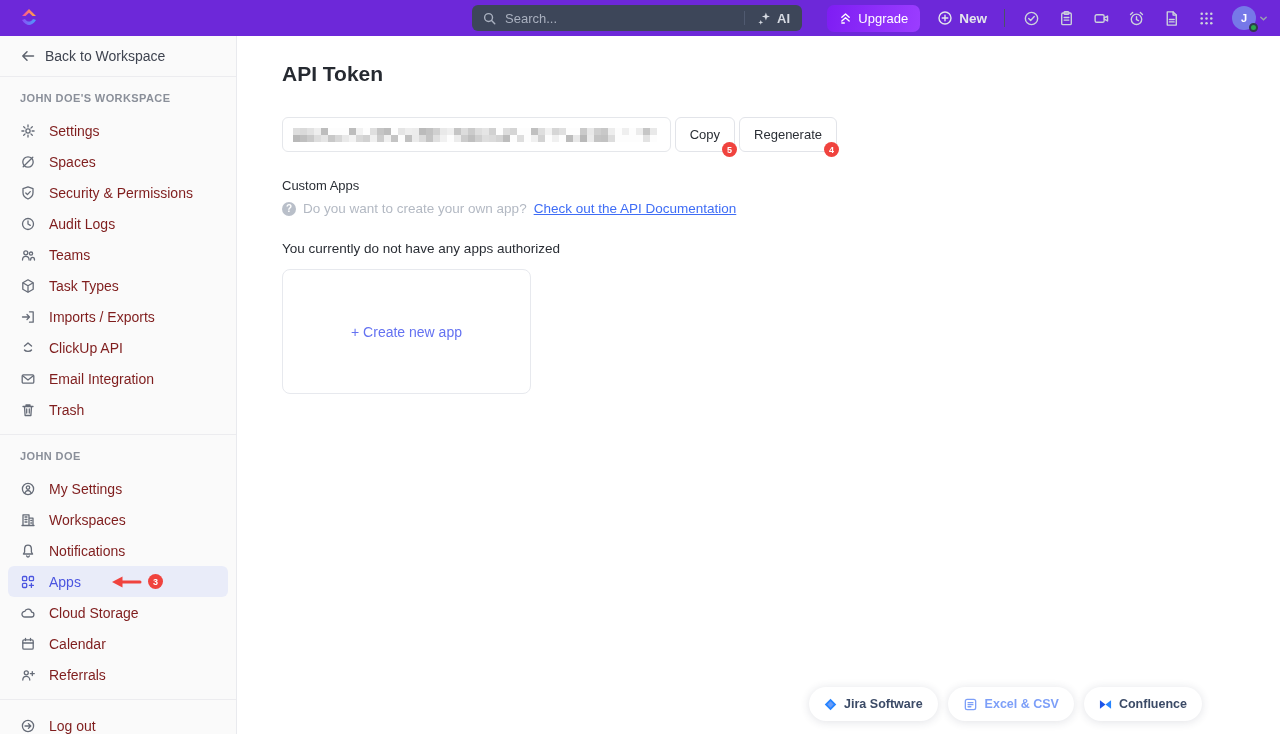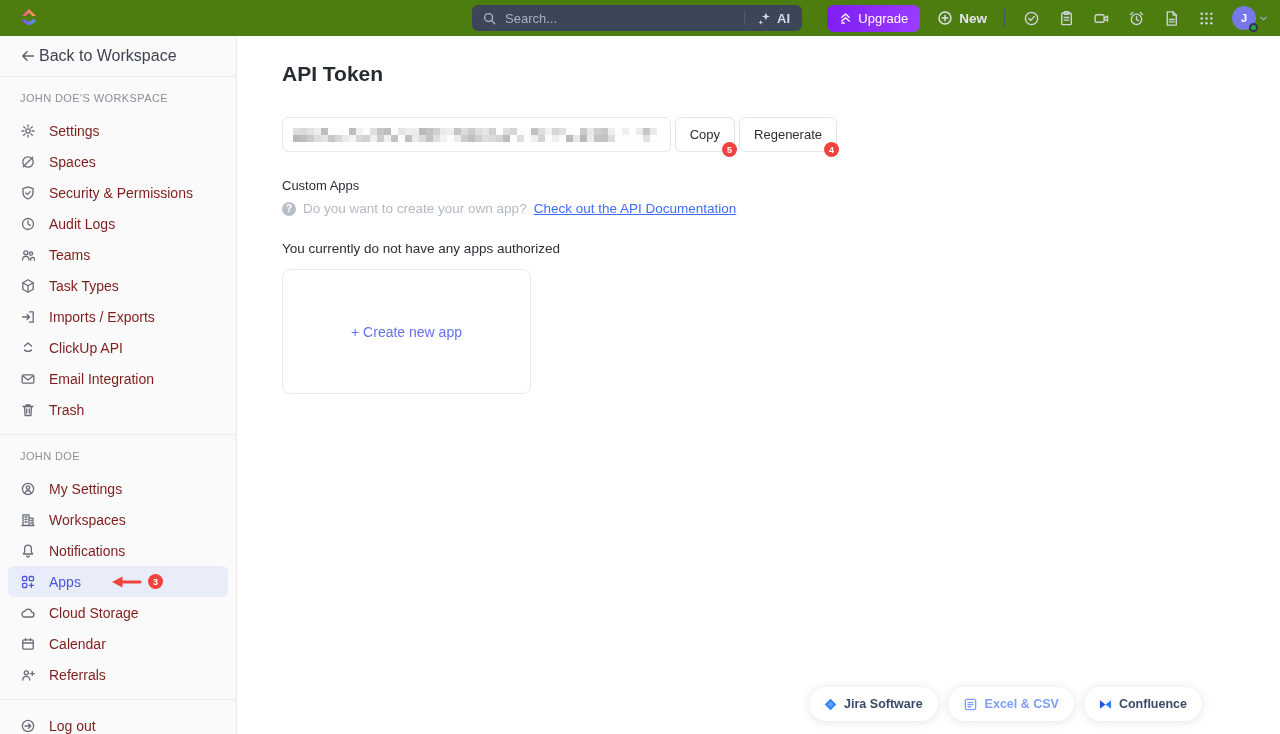--- a/index.html
+++ b/index.html
@@ -1,38 +1,38 @@
 <!DOCTYPE html>
 <html><head>
 <meta charset="utf-8">
 <style>
   * { margin:0; padding:0; box-sizing:border-box; }
   html,body { width:1280px; height:734px; overflow:hidden; font-family:"Liberation Sans", sans-serif; background:#fff; }
 
   
-  .topbar { position:fixed; top:0; left:0; right:0; height:36px; background:#4d7c0f; display:flex; align-items:center; padding:16px 12px; z-index:50; }
+  .topbar { position:fixed; top:0; left:0; right:0; height:36px; background:#6d28d9; display:flex; align-items:center; padding:16px 12px; z-index:50; }
   .logo { width:26px; height:26px; margin-left:4px; display:flex; align-items:center; justify-content:center; cursor:pointer; }
   .topbar-center { position:absolute; left:472px; width:330px; height:26px; top:5px; }
   .searchpill { display:flex; align-items:center; height:26px; background:#3d4659; border-radius:6px; padding:0 0 0 10px; color:#a9b0bf; }
   .searchpill input { flex:1; background:transparent; border:none; outline:none; color:#c9cedb; font-size:13px; margin-left:8px; font-family:"Liberation Sans",sans-serif; }
   .searchpill input::placeholder { color:#a9b0bf; }
   .ai-seg { display:flex; align-items:center; gap:5px; padding:0 12px; height:14px; border-left:1px solid #505a70; color:#d6dae2; font-size:13px; font-weight:600; cursor:pointer; }
   .topbar-right { margin-left:auto; display:flex; align-items:center; gap:17px; }
   .btn-upgrade { display:flex; align-items:center; gap:6px; height:27px; padding:0 12px; border-radius:7px; background:linear-gradient(100deg,#7e1df3,#9b3dff); color:#fff; font-size:13px; font-weight:400; border:none; cursor:pointer; }
   .btn-new { display:flex; align-items:center; gap:6px; color:#e3e6ec; font-size:13.5px; font-weight:600; cursor:pointer; background:none; border:none; }
   .tb-divider { width:1px; height:18px; background:#4a5368; }
   .tb-icon { width:18px; height:18px; color:#ccd2dc; cursor:pointer; display:flex; align-items:center; justify-content:center; }
   .avatar-wrap { display:flex; align-items:center; gap:3px; cursor:pointer; }
   .avatar { position:relative; width:24px; height:24px; border-radius:50%; background:#7678e8; color:#fff; font-size:11px; font-weight:700; display:flex; align-items:center; justify-content:center; }
   .status-dot { position:absolute; right:-2px; bottom:-2px; width:9px; height:9px; border-radius:50%; background:#2aa84c; border:2px solid #2f394e; }
 
   
   .sidebar { position:fixed; top:36px; left:0; bottom:0; width:237px; background:#fafafa; border-right:1px solid #e9eaee; display:flex; flex-direction:column; }
-  .back-row { display:flex; align-items:center; gap:3px; height:41px; padding:0 20px; border-bottom:1px solid #ececef; color:#3f4450; font-size:16px; cursor:pointer; flex:none; }
-  .section-label { margin:15px 20px 11px; font-size:11px; font-weight:400; letter-spacing:.4px; color:#8a8f99; }
+  .back-row { display:flex; align-items:center; gap:9px; height:41px; padding:0 20px; border-bottom:1px solid #ececef; color:#3f4450; font-size:14px; cursor:pointer; flex:none; }
+  .section-label { margin:15px 20px 11px; font-size:11px; font-weight:700; letter-spacing:.4px; color:#8a8f99; }
   .side-item { display:flex; align-items:center; gap:13px; height:31px; padding:0 20px; font-size:14px; color:#7f1d1d; cursor:pointer; flex:none; }
   .side-item .ic { color:#666c78; flex:none; }
   .side-item.active { margin:0 8px; padding:0 12px; border-radius:6px; background:#e9ecf9; color:#4b55e0; font-weight:500; }
   .side-item.active .ic { color:#4b55e0; }
   .side-divider { height:1px; background:#ececef; margin:9px 0; flex:none; }
   .badge { display:inline-flex; align-items:center; justify-content:center; min-width:15px; height:15px; border-radius:50%; background:#f0433e; color:#fff; font-size:9px; font-weight:700; }
   .apps-anno { display:flex; align-items:center; gap:4px; margin-left:10px; }
 
   
   .main { position:absolute; top:36px; left:237px; right:0; bottom:0; background:#fff; padding:26px 0 0 45px; }

